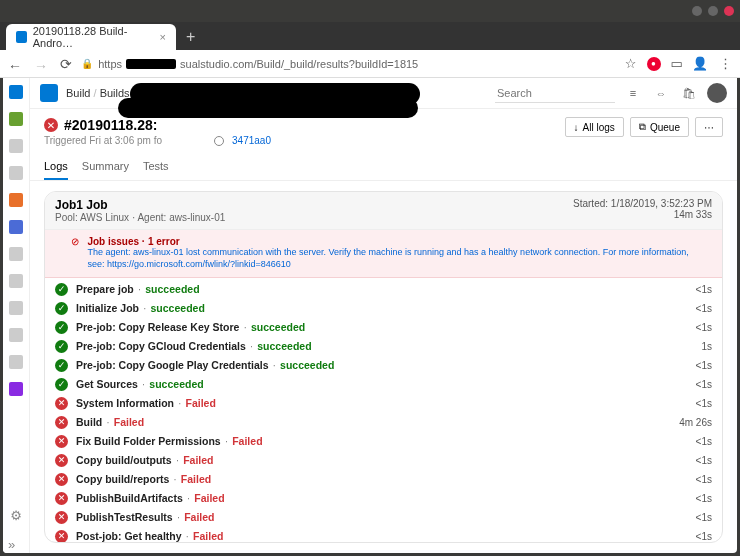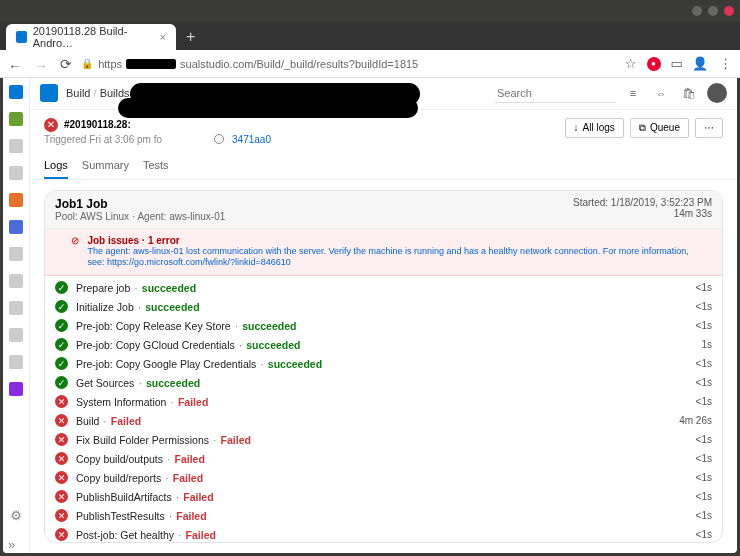--- a/index.html
+++ b/index.html
@@ -38,21 +38,21 @@
 .apptop .crumbsep { color:#bbb; }
 .apptop .spacer { flex:1; }
 .apptop .search { width:120px; border:none; border-bottom:1px solid #ddd; font-size:11px; padding:3px 2px; }
 .apptop .topicon { color:#555; cursor:pointer; width:20px; text-align:center; }
 .apptop .avatar { width:20px; height:20px; background:#555; border-radius:50%; }
 
 
 .buildhead { padding:8px 14px; position:relative; }
 .buildhead .titleline { display:flex; align-items:center; gap:6px; }
 .buildhead .erricon { width:14px; height:14px; background:#d13438; border-radius:50%; color:#fff; font-size:10px; display:flex; align-items:center; justify-content:center; }
-.buildhead .bnum { font-weight:600; font-size:10px; }
+.buildhead .bnum { font-weight:600; font-size:14px; }
 .buildhead .sub { display:flex; align-items:center; gap:6px; font-size:10px; color:#888; margin-top:2px; }
 .buildhead .commit { color:#0366d6; font-size:10px; }
 .buildhead .commiticon { width:10px; height:10px; border-radius:50%; border:1px solid #888; display:inline-block; margin-right:2px; }
 .buildhead .actions { position:absolute; right:14px; top:8px; display:flex; gap:6px; }
 .buildhead .actions button { background:#fff; border:1px solid #ccc; padding:3px 8px; font-size:10px; border-radius:2px; cursor:pointer; display:flex; align-items:center; gap:4px; }
 
 
 .viewtabs { border-bottom:1px solid #eee; display:flex; gap:14px; padding:0 14px; font-size:11px; }
 .viewtabs .vtab { padding:6px 0; color:#666; cursor:pointer; }
 .viewtabs .vtab.active { color:#000; border-bottom:2px solid #0078d4; font-weight:500; }
@@ -67,21 +67,21 @@
 .jobissue .warnicon { color:#c00; }
 .jobissue .issuetxt { flex:1; }
 .jobissue .issuetxt .ititle { font-weight:600; }
 .jobissue .issuetxt .idetail { color:#0366d6; font-size:9px; line-height:1.3; }
 
 .steps { padding:2px 6px; }
 .step { display:flex; align-items:center; padding:3px 4px; font-size:10.5px; }
 .step .sicon { width:13px; height:13px; border-radius:50%; display:flex; align-items:center; justify-content:center; color:#fff; font-size:9px; margin-right:8px; flex:0 0 13px; }
 .sicon.ok { background:#107c10; }
 .sicon.bad { background:#d13438; }
-.step .sname { font-weight:400; color:#222; }
+.step .sname { font-weight:700; color:#222; }
 .step .sdot { color:#888; margin:0 4px; }
 .step .sstat.ok { color:#107c10; font-weight:600; }
 .step .sstat.bad { color:#d13438; font-weight:700; }
 .step .sdur { margin-left:auto; color:#555; font-size:10px; }
 
 
 .bottomexp { position:absolute; bottom:4px; left:8px; color:#888; font-size:13px; }
 
 
 .redblob1 { position:absolute; left:130px; top:83px; width:290px; height:22px; background:#000; border-radius:11px; z-index:5; }

